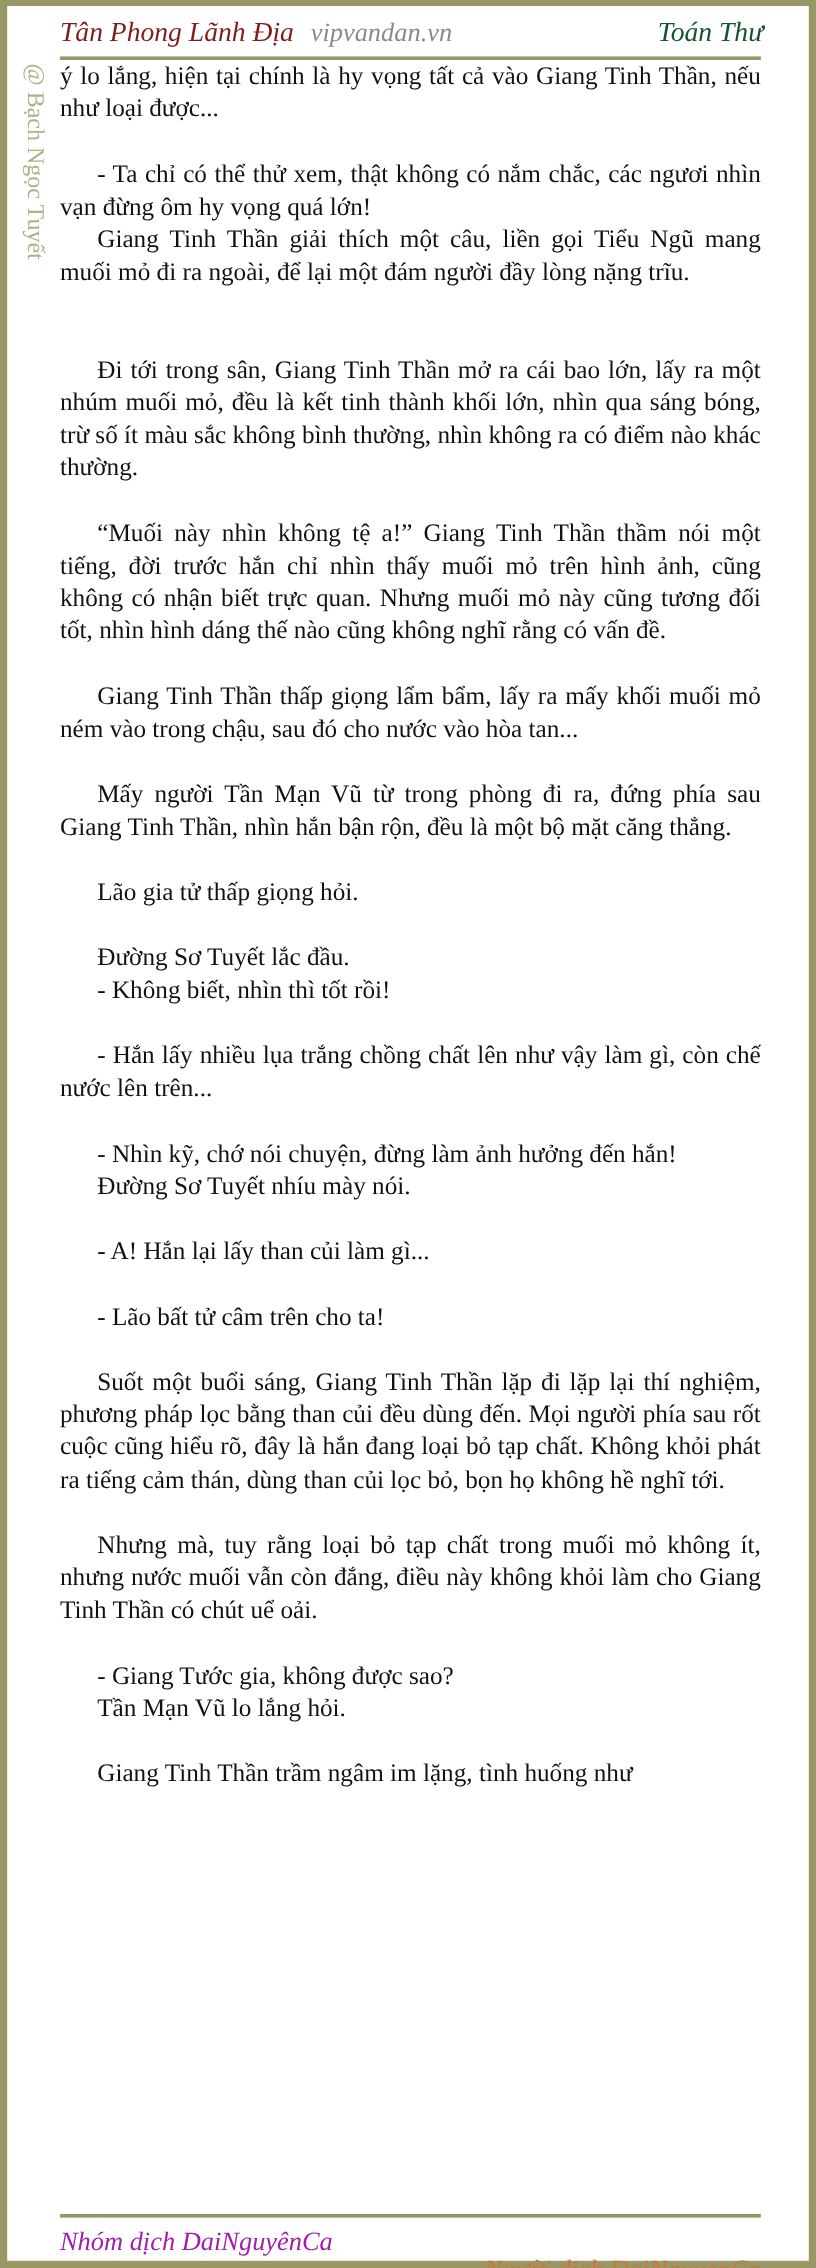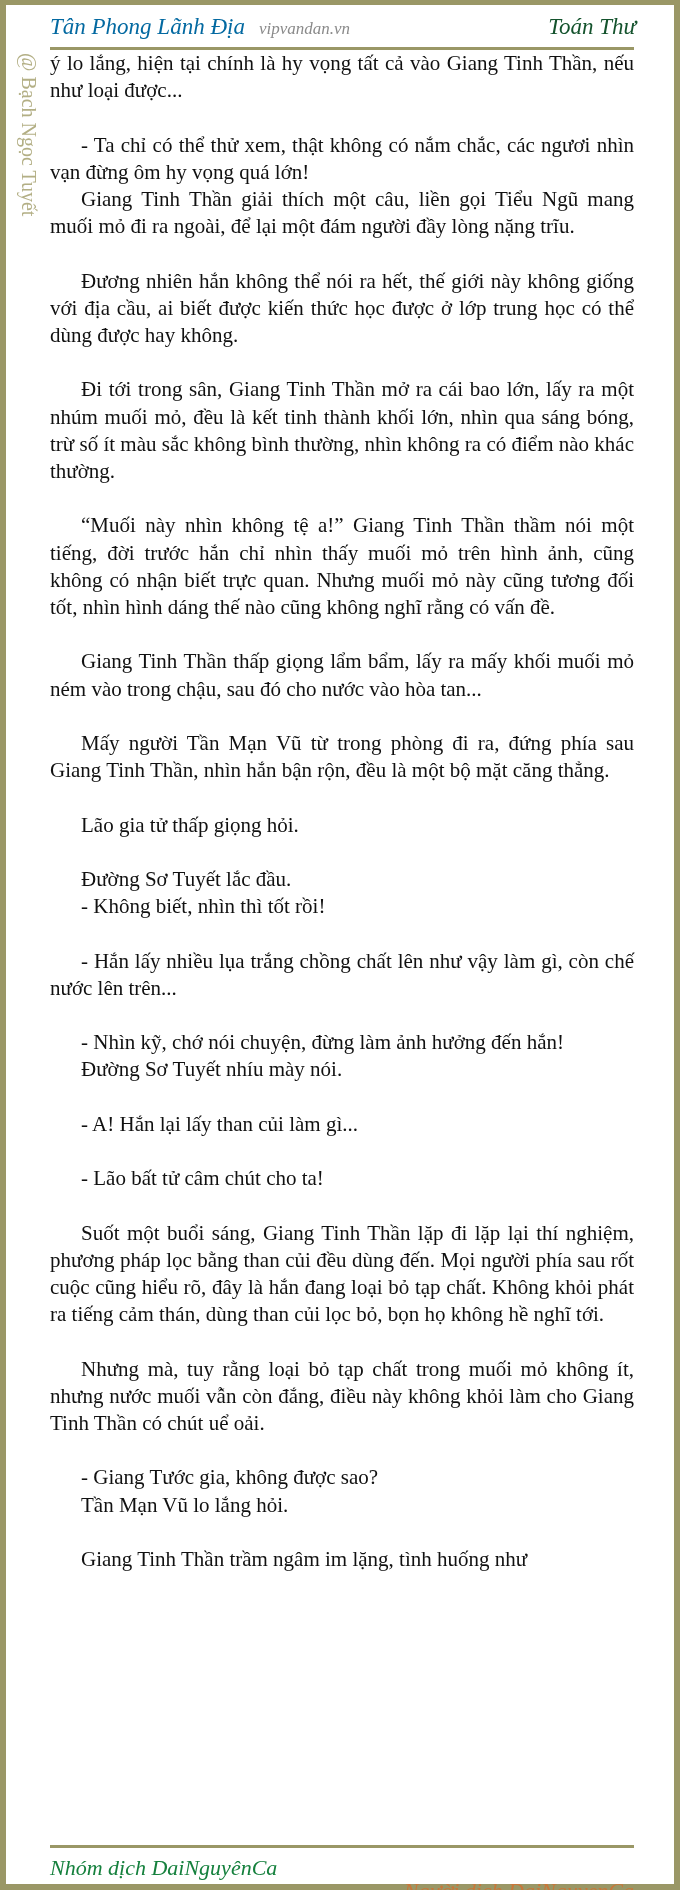--- a/index.html
+++ b/index.html
@@ -22,22 +22,22 @@
     .header {
       position: absolute;
       left: 44px;
       top: 4px;
       width: 586px;
       height: 36px;
       font-style: italic;
       font-size: 23px;
       line-height: 36px;
     }
-    .header .title { color: #0369a1; }
-    .header .site { color: #8a8a8a; margin-left: 14px; font-size: 17px; }
+    .header .title { color: #7f1d1d; }
+    .header .site { color: #8a8a8a; margin-left: 14px; font-size: 22px; }
     .header .author { color: #14532d; position: absolute; right: 0; top: 0; }
     .rule {
       position: absolute;
       left: 44px;
       width: 584px;
       height: 3px;
       background: #9a9766;
     }
     .rule.top { top: 42px; }
     .rule.bottom { top: 1840px; }
@@ -72,42 +72,41 @@
     .footer {
       position: absolute;
       left: 44px;
       top: 1846px;
       width: 584px;
       height: 34px;
       font-style: italic;
       font-size: 22px;
       line-height: 34px;
     }
-    .footer .group { color: #15803d; }
+    .footer .group { color: #a21caf; }
     .footer .translator { color: #c9773a; position: absolute; right: 0; top: 0; margin-top: 23px; }
   </style>
 </head>
 <body>
 
 <div class="page">
   <div class="header">
     <span class="title">Tân Phong Lãnh Địa</span><span class="site">vipvandan.vn</span>
     <span class="author">Toán Thư</span>
   </div>
   <div class="rule top"></div>
 
   <div class="watermark">@ Bạch Ngọc Tuyết</div>
 
   <div class="content" id="content">
       <p class="cont">ý lo lắng, hiện tại chính là hy vọng tất cả vào Giang Tinh Thần, nếu như loại được...</p>
       <div class="gap"></div>
       <p>- Ta chỉ có thể thử xem, thật không có nắm chắc, các ngươi nhìn vạn đừng ôm hy vọng quá lớn!</p>
       <p>Giang Tinh Thần giải thích một câu, liền gọi Tiểu Ngũ mang muối mỏ đi ra ngoài, để lại một đám người đầy lòng nặng trĩu.</p>
       <div class="gap"></div>
-      <p>Đương nhiên hắn không thể nói ra hết, thế giới này không giống với địa cầu, ai biết được kiến thức học được ở lớp trung học có thể dùng được hay không.</p>
       <div class="gap"></div>
       <p>Đi tới trong sân, Giang Tinh Thần mở ra cái bao lớn, lấy ra một nhúm muối mỏ, đều là kết tinh thành khối lớn, nhìn qua sáng bóng, trừ số ít màu sắc không bình thường, nhìn không ra có điểm nào khác thường.</p>
       <div class="gap"></div>
       <p>“Muối này nhìn không tệ a!” Giang Tinh Thần thầm nói một tiếng, đời trước hắn chỉ nhìn thấy muối mỏ trên hình ảnh, cũng không có nhận biết trực quan. Nhưng muối mỏ này cũng tương đối tốt, nhìn hình dáng thế nào cũng không nghĩ rằng có vấn đề.</p>
       <div class="gap"></div>
       <p>Giang Tinh Thần thấp giọng lẩm bẩm, lấy ra mấy khối muối mỏ ném vào trong chậu, sau đó cho nước vào hòa tan...</p>
       <div class="gap"></div>
       <p>Mấy người Tần Mạn Vũ từ trong phòng đi ra, đứng phía sau Giang Tinh Thần, nhìn hắn bận rộn, đều là một bộ mặt căng thẳng.</p>
       <div class="gap"></div>
       <p>Lão gia tử thấp giọng hỏi.</p>
@@ -115,21 +114,21 @@
       <p>Đường Sơ Tuyết lắc đầu.</p>
       <p>- Không biết, nhìn thì tốt rồi!</p>
       <div class="gap"></div>
       <p>- Hắn lấy nhiều lụa trắng chồng chất lên như vậy làm gì, còn chế nước lên trên...</p>
       <div class="gap"></div>
       <p>- Nhìn kỹ, chớ nói chuyện, đừng làm ảnh hưởng đến hắn!</p>
       <p>Đường Sơ Tuyết nhíu mày nói.</p>
       <div class="gap"></div>
       <p>- A! Hắn lại lấy than củi làm gì...</p>
       <div class="gap"></div>
-      <p>- Lão bất tử câm chút cho ta!</p>
+      <p>- Lão bất tử câm trên cho ta!</p>
       <div class="gap"></div>
       <p>Suốt một buổi sáng, Giang Tinh Thần lặp đi lặp lại thí nghiệm, phương pháp lọc bằng than củi đều dùng đến. Mọi người phía sau rốt cuộc cũng hiểu rõ, đây là hắn đang loại bỏ tạp chất. Không khỏi phát ra tiếng cảm thán, dùng than củi lọc bỏ, bọn họ không hề nghĩ tới.</p>
       <div class="gap"></div>
       <p>Nhưng mà, tuy rằng loại bỏ tạp chất trong muối mỏ không ít, nhưng nước muối vẫn còn đắng, điều này không khỏi làm cho Giang Tinh Thần có chút uể oải.</p>
       <div class="gap"></div>
       <p>- Giang Tước gia, không được sao?</p>
       <p>Tần Mạn Vũ lo lắng hỏi.</p>
       <div class="gap"></div>
       <p>Giang Tinh Thần trầm ngâm im lặng, tình huống như</p>
     </div>

